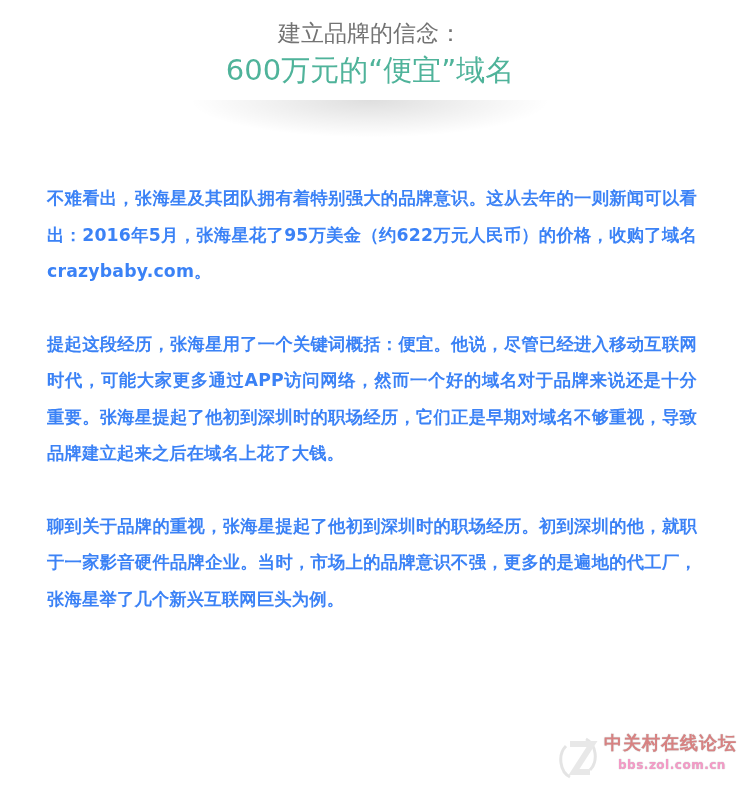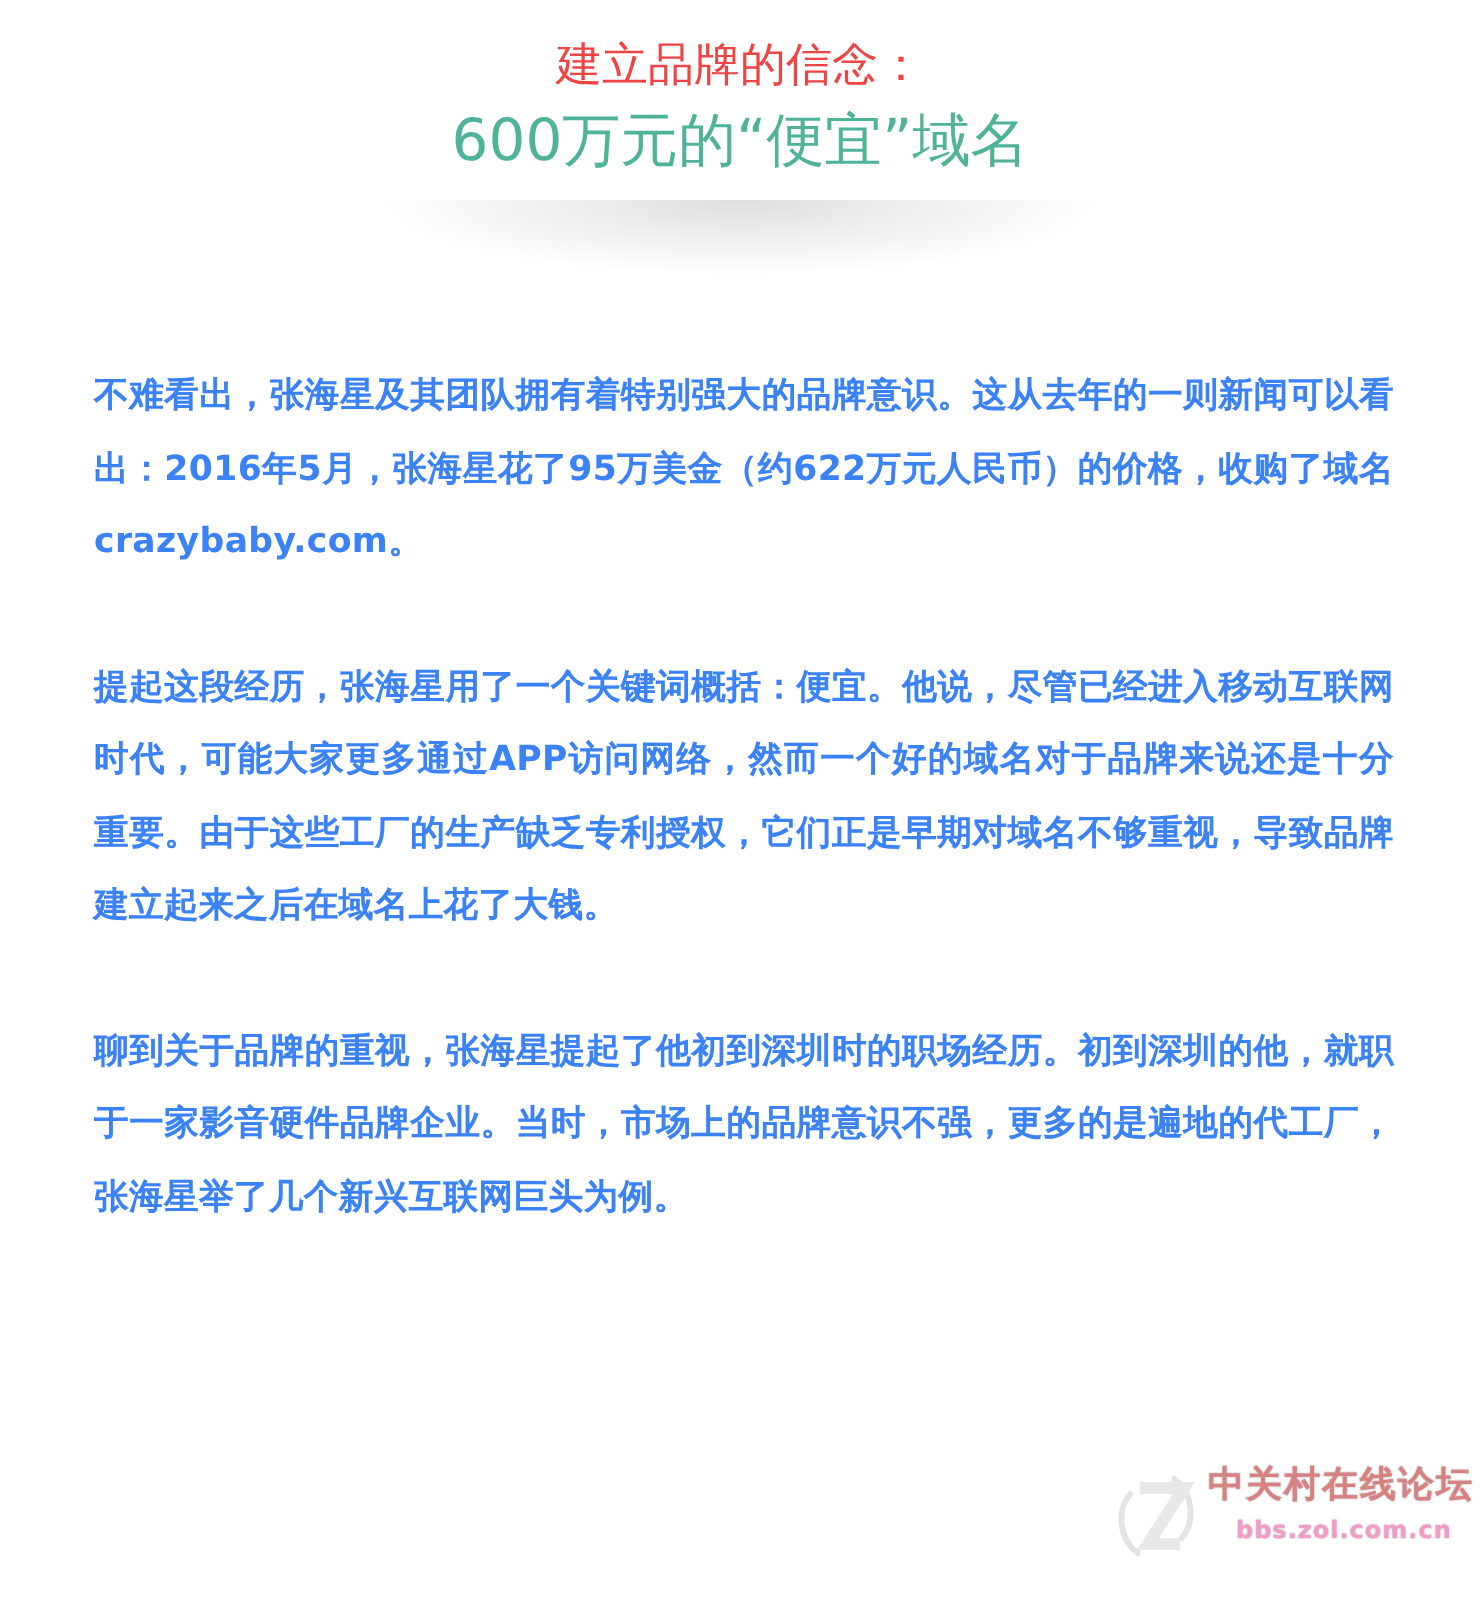--- a/index.html
+++ b/index.html
@@ -22,21 +22,21 @@
       height: 100px;
       text-align: center;
     }
     .title-line1 {
       position: absolute;
       left: 0;
       width: 740px;
       top: 17px;
       font-size: 23px;
       line-height: 32px;
-      color: #ef4444;
+      color: #737373;
       letter-spacing: 0px;
     }
     .title-line2 {
       position: absolute;
       left: 0;
       width: 740px;
       top: 54px;
       font-size: 29px;
       line-height: 32px;
       color: #4fb39a;
@@ -108,21 +108,21 @@
 <body>
 
 <div class="header">
   <div class="title-line1">建立品牌的信念：</div>
   <div class="title-line2">600万元的“便宜”域名</div>
 </div>
 <div class="shadow"></div>
 
 <div class="article">
   <p class="para">不难看出，张海星及其团队拥有着特别强大的品牌意识。这从去年的一则新闻可以看出：2016年5月，张海星花了95万美金（约622万元人民币）的价格，收购了域名crazybaby.com。</p>
-  <p class="para">提起这段经历，张海星用了一个关键词概括：便宜。他说，尽管已经进入移动互联网时代，可能大家更多通过APP访问网络，然而一个好的域名对于品牌来说还是十分重要。由于这些工厂的生产缺乏专利授权，它们正是早期对域名不够重视，导致品牌建立起来之后在域名上花了大钱。</p>
+  <p class="para">提起这段经历，张海星用了一个关键词概括：便宜。他说，尽管已经进入移动互联网时代，可能大家更多通过APP访问网络，然而一个好的域名对于品牌来说还是十分重要。张海星提起了他初到深圳时的职场经历，它们正是早期对域名不够重视，导致品牌建立起来之后在域名上花了大钱。</p>
   <p class="para">聊到关于品牌的重视，张海星提起了他初到深圳时的职场经历。初到深圳的他，就职于一家影音硬件品牌企业。当时，市场上的品牌意识不强，更多的是遍地的代工厂，张海星举了几个新兴互联网巨头为例。</p>
 </div>
 
 <div class="watermark">
   <svg class="wm-logo" viewBox="0 0 40 44">
     <path d="M8 10 C4 14 2 20 3 27 C4 34 8 39 12 41" fill="none" stroke="#cfcfcf" stroke-width="3"></path>
     <path d="M32 34 C36 30 38 24 37 17 C36 10 32 5 28 3" fill="none" stroke="#cfcfcf" stroke-width="3"></path>
     <path d="M12 8 L34 8 L16 36 L32 36" fill="none" stroke="#d6d6d6" stroke-width="6" stroke-linejoin="miter"></path>
   </svg>
   <div class="wm-cn">中关村在线论坛</div>

